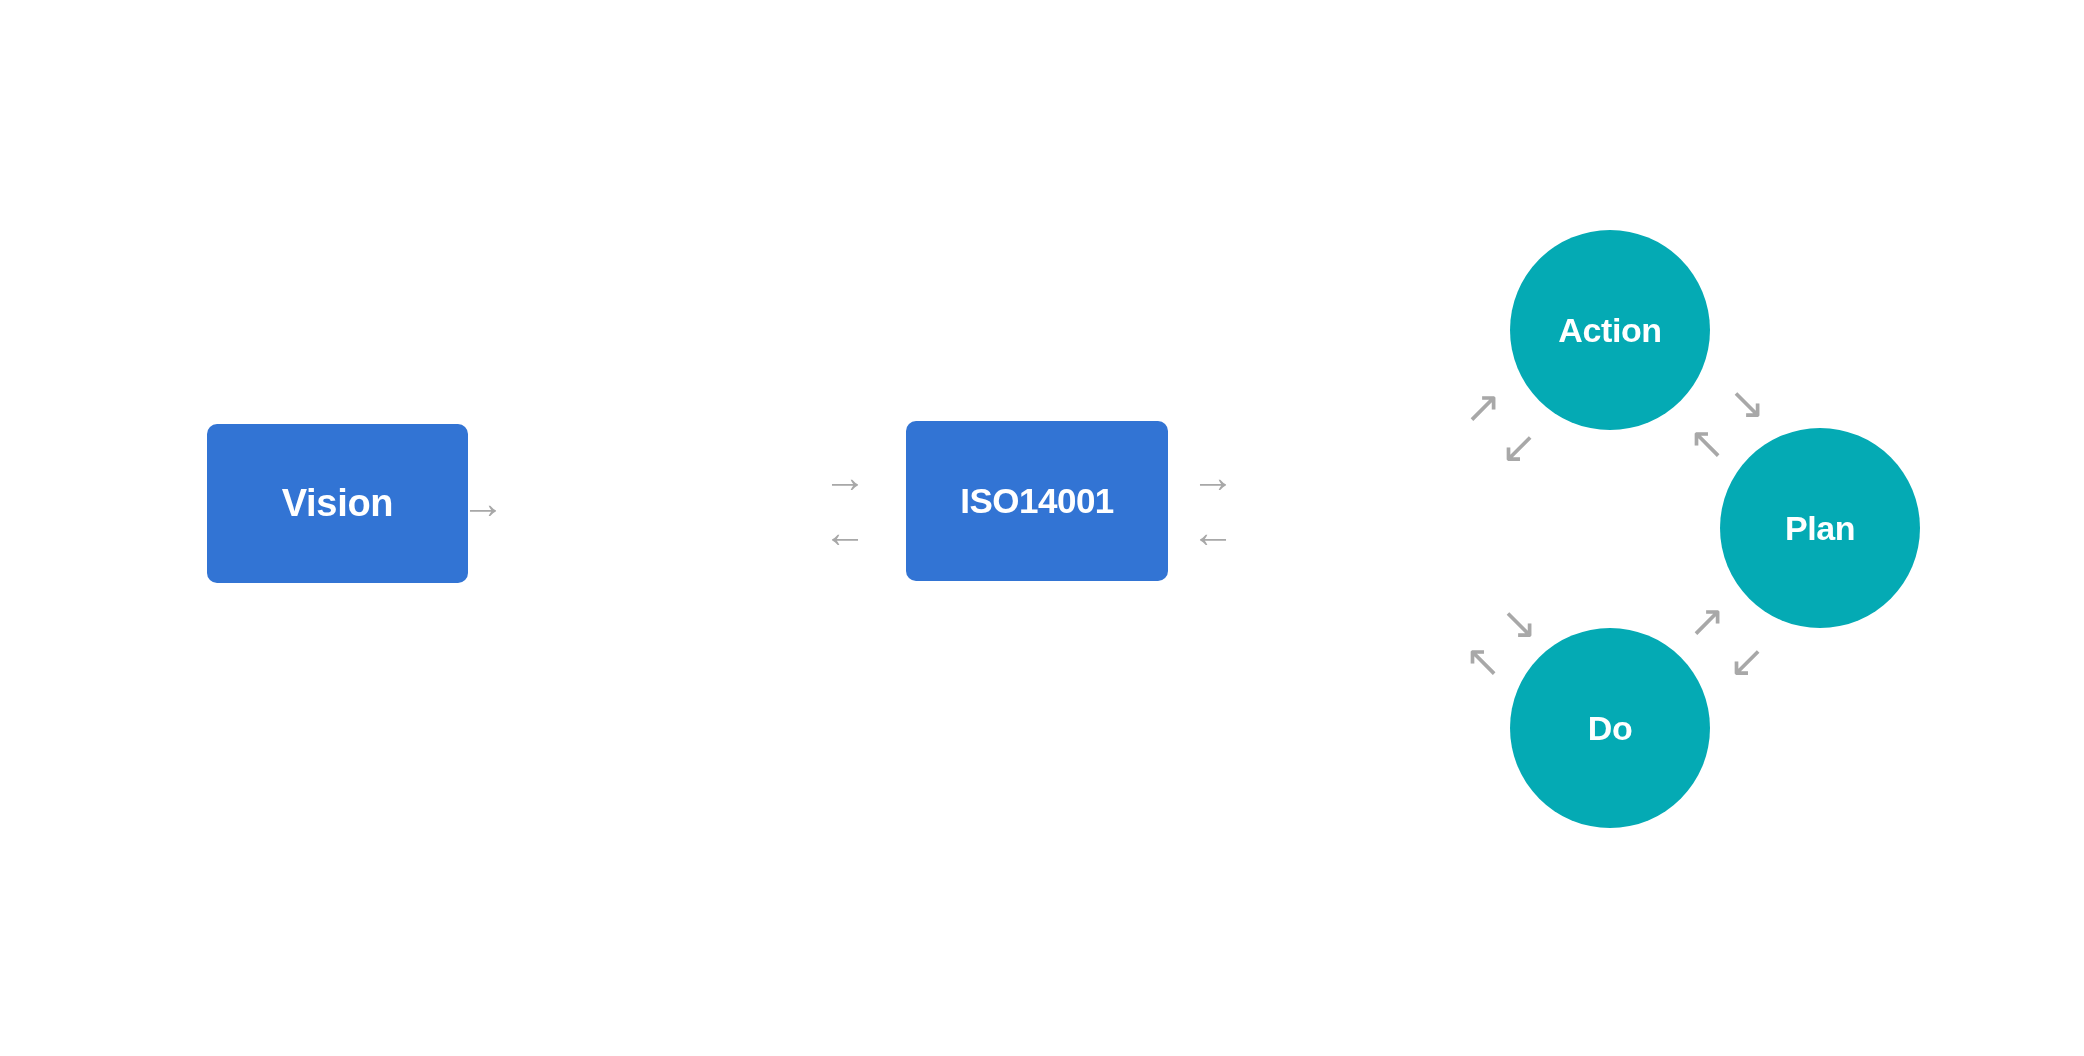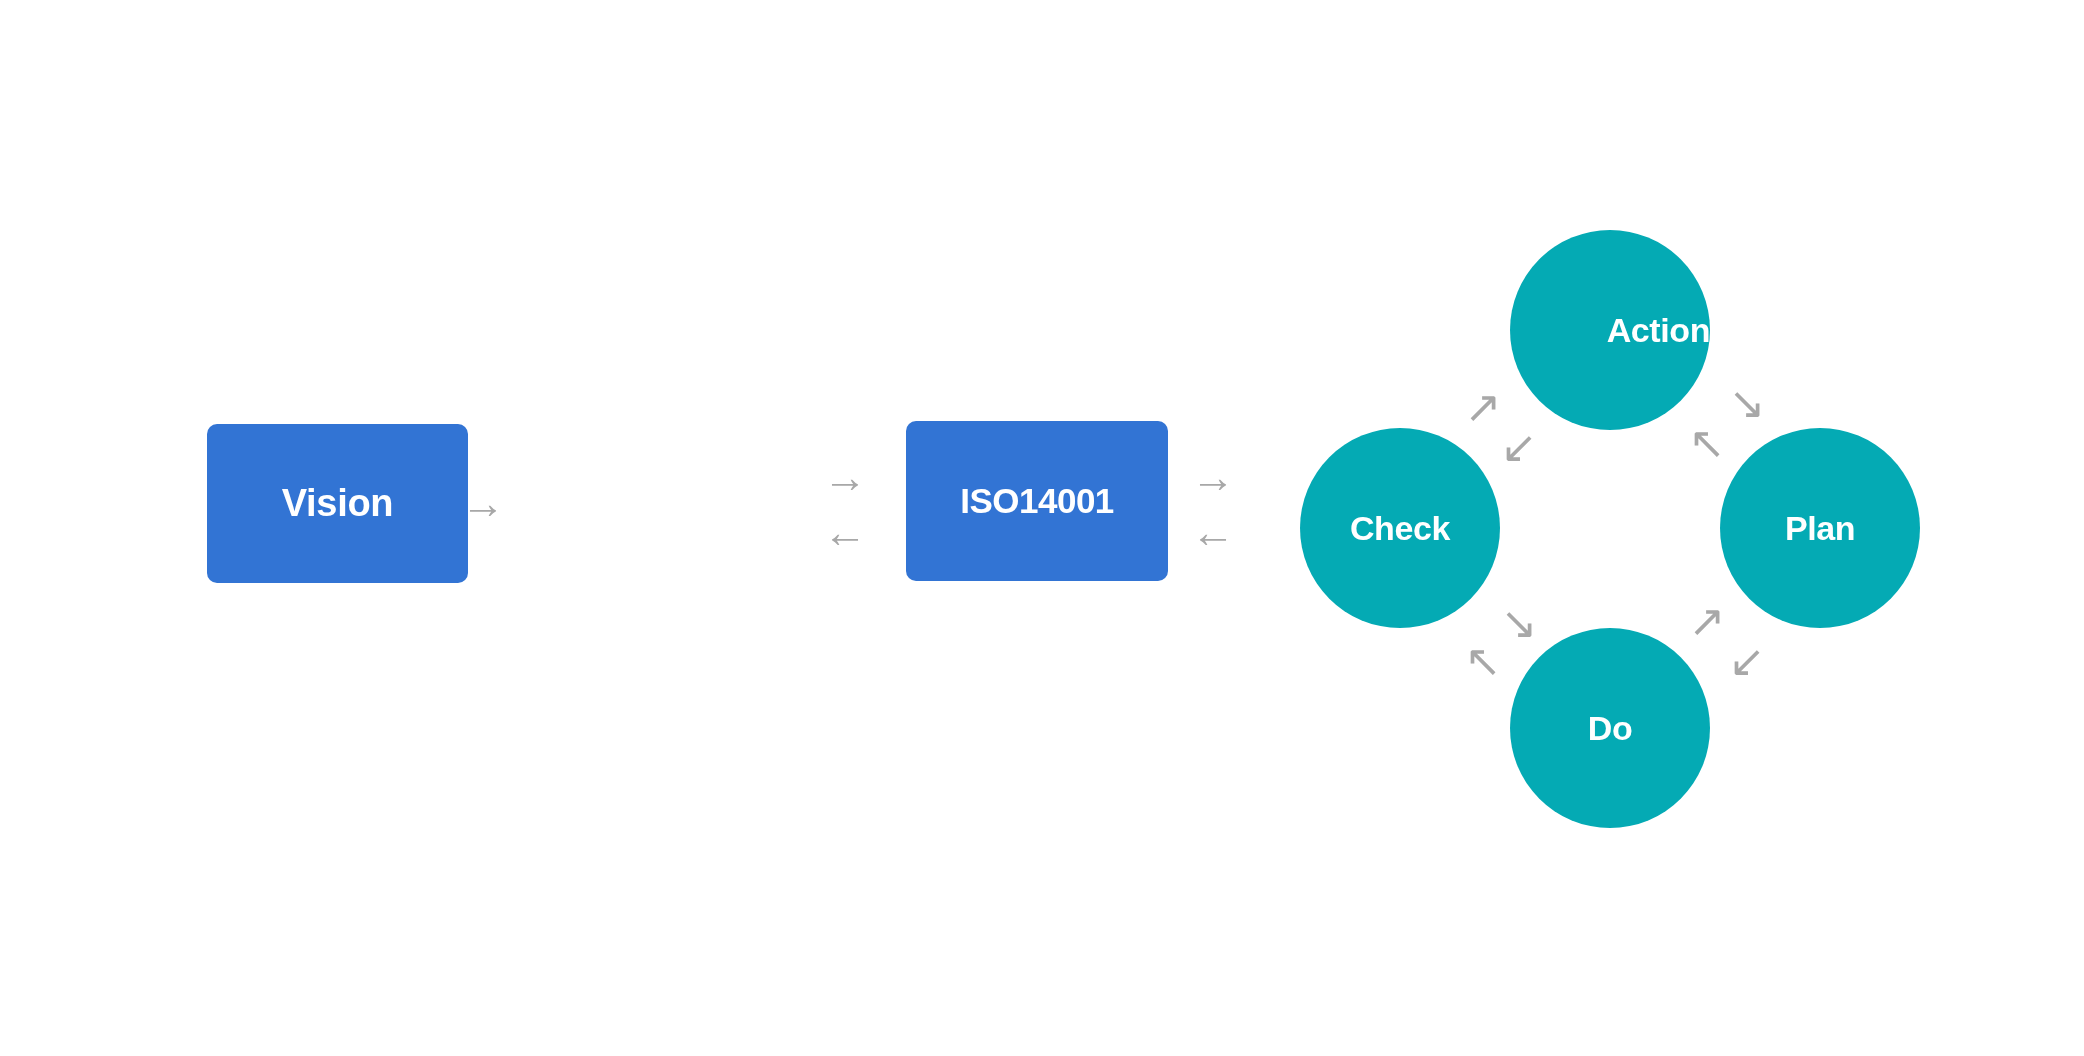--- a/index.html
+++ b/index.html
@@ -65,21 +65,21 @@
     background: #04aab4;
     display: flex;
     align-items: center;
     justify-content: center;
     color: #ffffff;
     font-weight: bold;
     font-size: 34px;
     letter-spacing: -0.4px;
     box-sizing: border-box;
   }
-  #circle-action { left: 1510px; top: 230px; justify-content: flex-end; }
+  #circle-action { left: 1510px; top: 230px; }
   #circle-plan   { left: 1720px; top: 428px; }
   #circle-do     { left: 1510px; top: 628px; }
   #circle-check  { left: 1300px; top: 428px; }
 
   
   .arrow {
     position: absolute;
     color: #a8a8a8;
     font-size: 44px;
     line-height: 1;
@@ -127,23 +127,20 @@
   </div>
 
   <div class="circle" id="circle-plan">
     <span>Plan</span>
   </div>
 
   <div class="circle" id="circle-do">
     <span>Do</span>
   </div>
 
-  <div class="circle" id="circle-check">
-    <span>Check</span>
-  </div>
 
   <div class="arrow" id="arrow-vision-policy">→</div>
 
   <div class="arrow" id="arrow-policy-iso-r">→</div>
 
   <div class="arrow" id="arrow-policy-iso-l">←</div>
 
   <div class="arrow" id="arrow-iso-pdca-r">→</div>
 
   <div class="arrow" id="arrow-iso-pdca-l">←</div>

